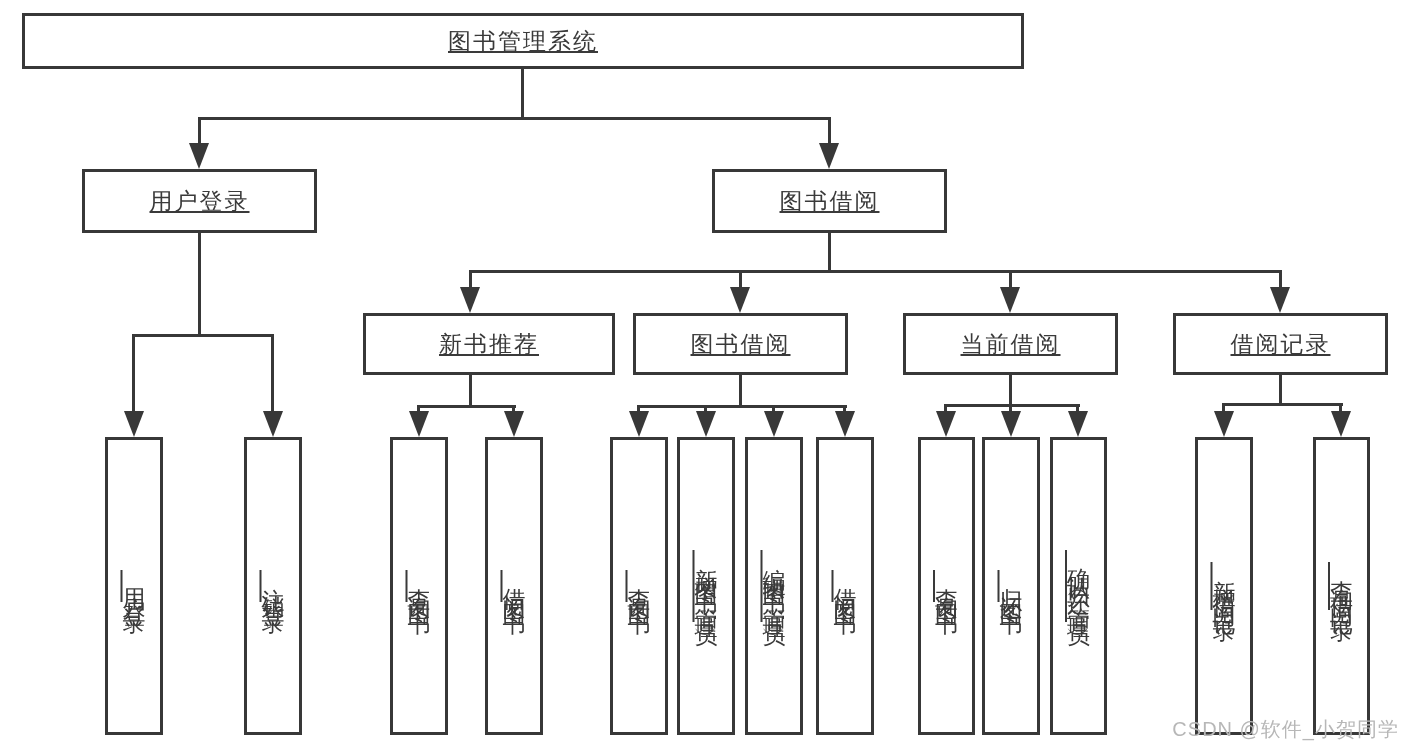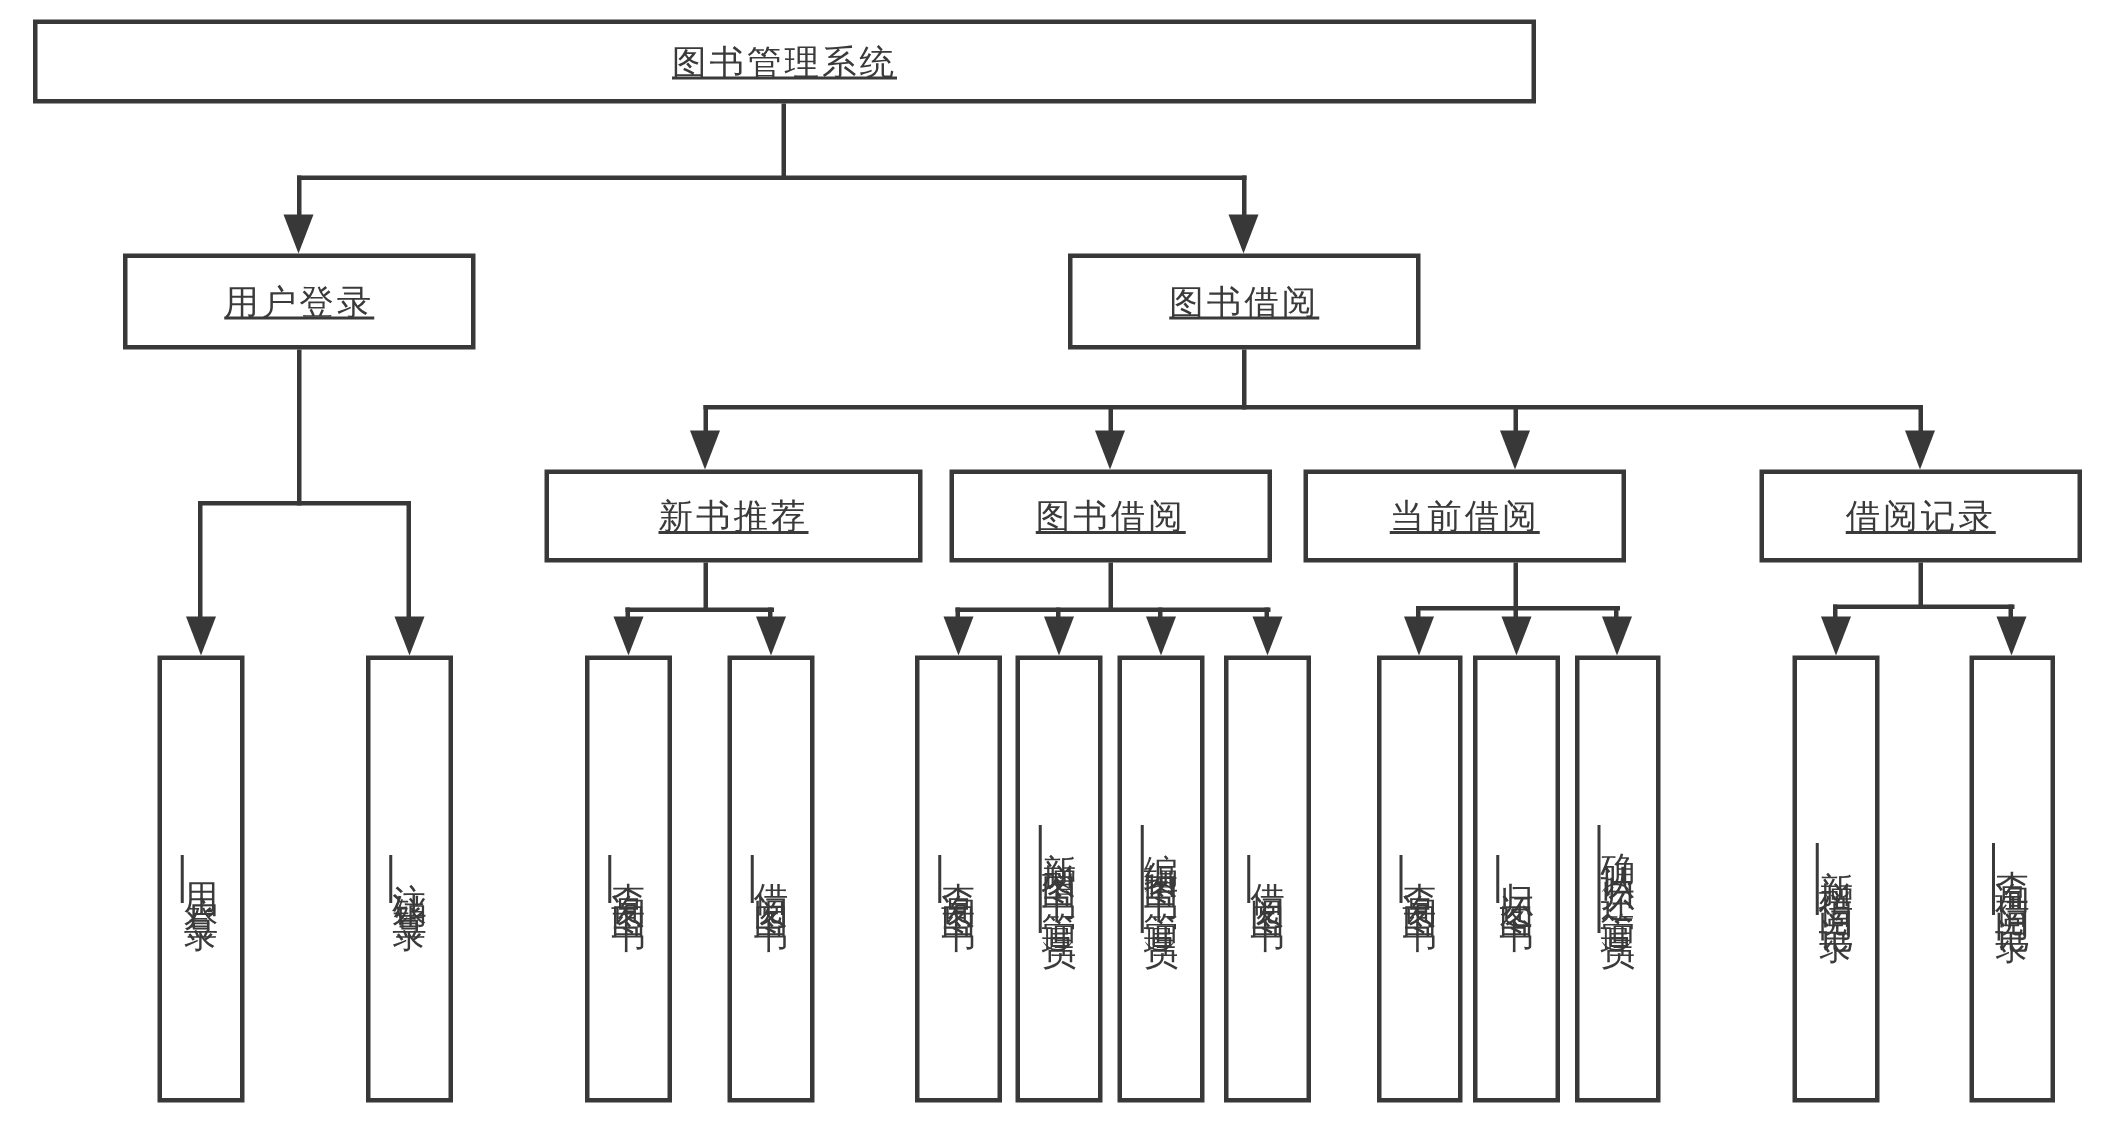--- a/index.html
+++ b/index.html
@@ -72,21 +72,21 @@
   <div class="ar" style="left:1000px;top:287px;"></div>
   <div class="ln" style="left:1279px;top:270px;width:3px;height:22px;"></div>
   <div class="ar" style="left:1270px;top:287px;"></div>
 
   <div class="node" style="left:363px;top:313px;width:252px;height:62px;">
     <span class="lbl">新书推荐</span>
   </div>
   <div class="node" style="left:633px;top:313px;width:215px;height:62px;">
     <span class="lbl">图书借阅</span>
   </div>
-  <div class="node" style="left:869px;top:313px;width:215px;height:62px;">
+  <div class="node" style="left:903px;top:313px;width:215px;height:62px;">
     <span class="lbl">当前借阅</span>
   </div>
   <div class="node" style="left:1173px;top:313px;width:215px;height:62px;">
     <span class="lbl">借阅记录</span>
   </div>
 
   <div class="ln" style="left:469px;top:375px;width:3px;height:33px;"></div>
   <div class="ln" style="left:417px;top:405px;width:99px;height:3px;"></div>
   <div class="ln" style="left:417px;top:405px;width:3px;height:10px;"></div>
   <div class="ar" style="left:409px;top:411px;"></div>
@@ -157,14 +157,15 @@
     <span class="lbl">确认归还（管理员）</span>
   </div>
 
   <div class="node v" style="left:1195px;top:437px;width:58px;height:298px;">
     <span class="lbl">新增借阅记录</span>
   </div>
   <div class="node v" style="left:1313px;top:437px;width:57px;height:298px;">
     <span class="lbl">查询借阅记录</span>
   </div>
 
+  <div class="watermark" style="right:6px;top:716px;">CSDN @软件_小贺同学</div>
 
 </div>
 
 </body></html>

